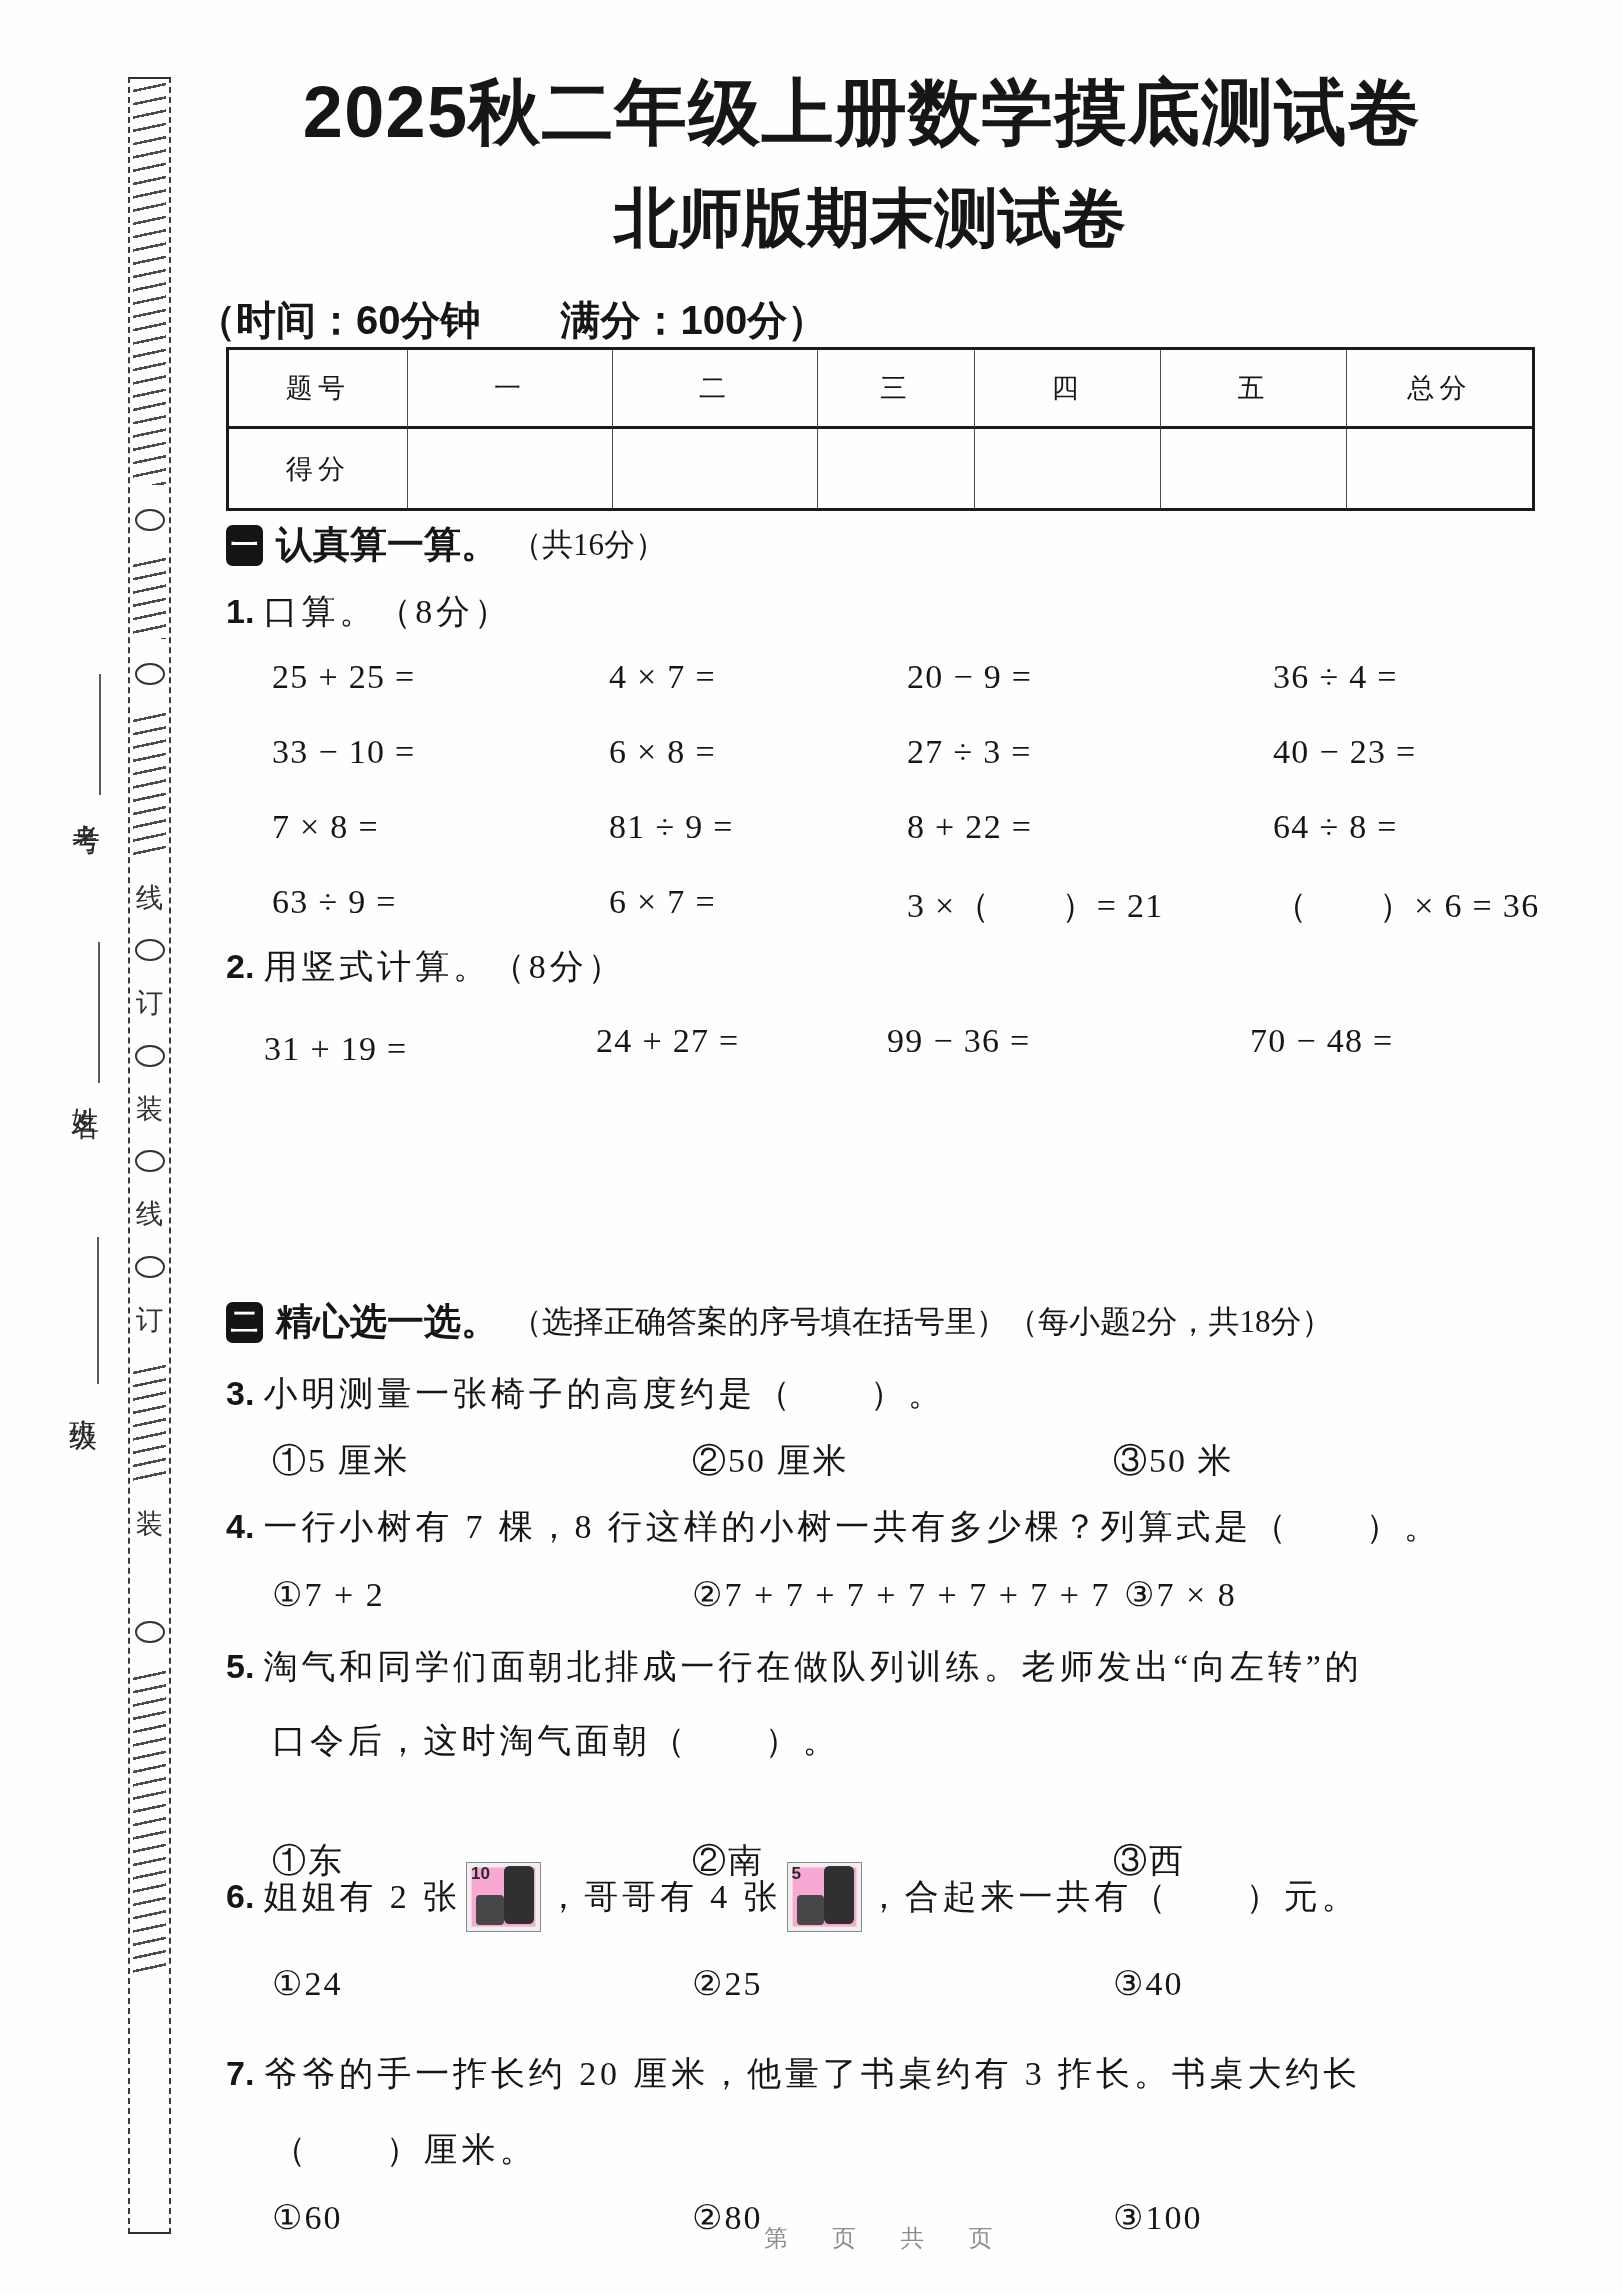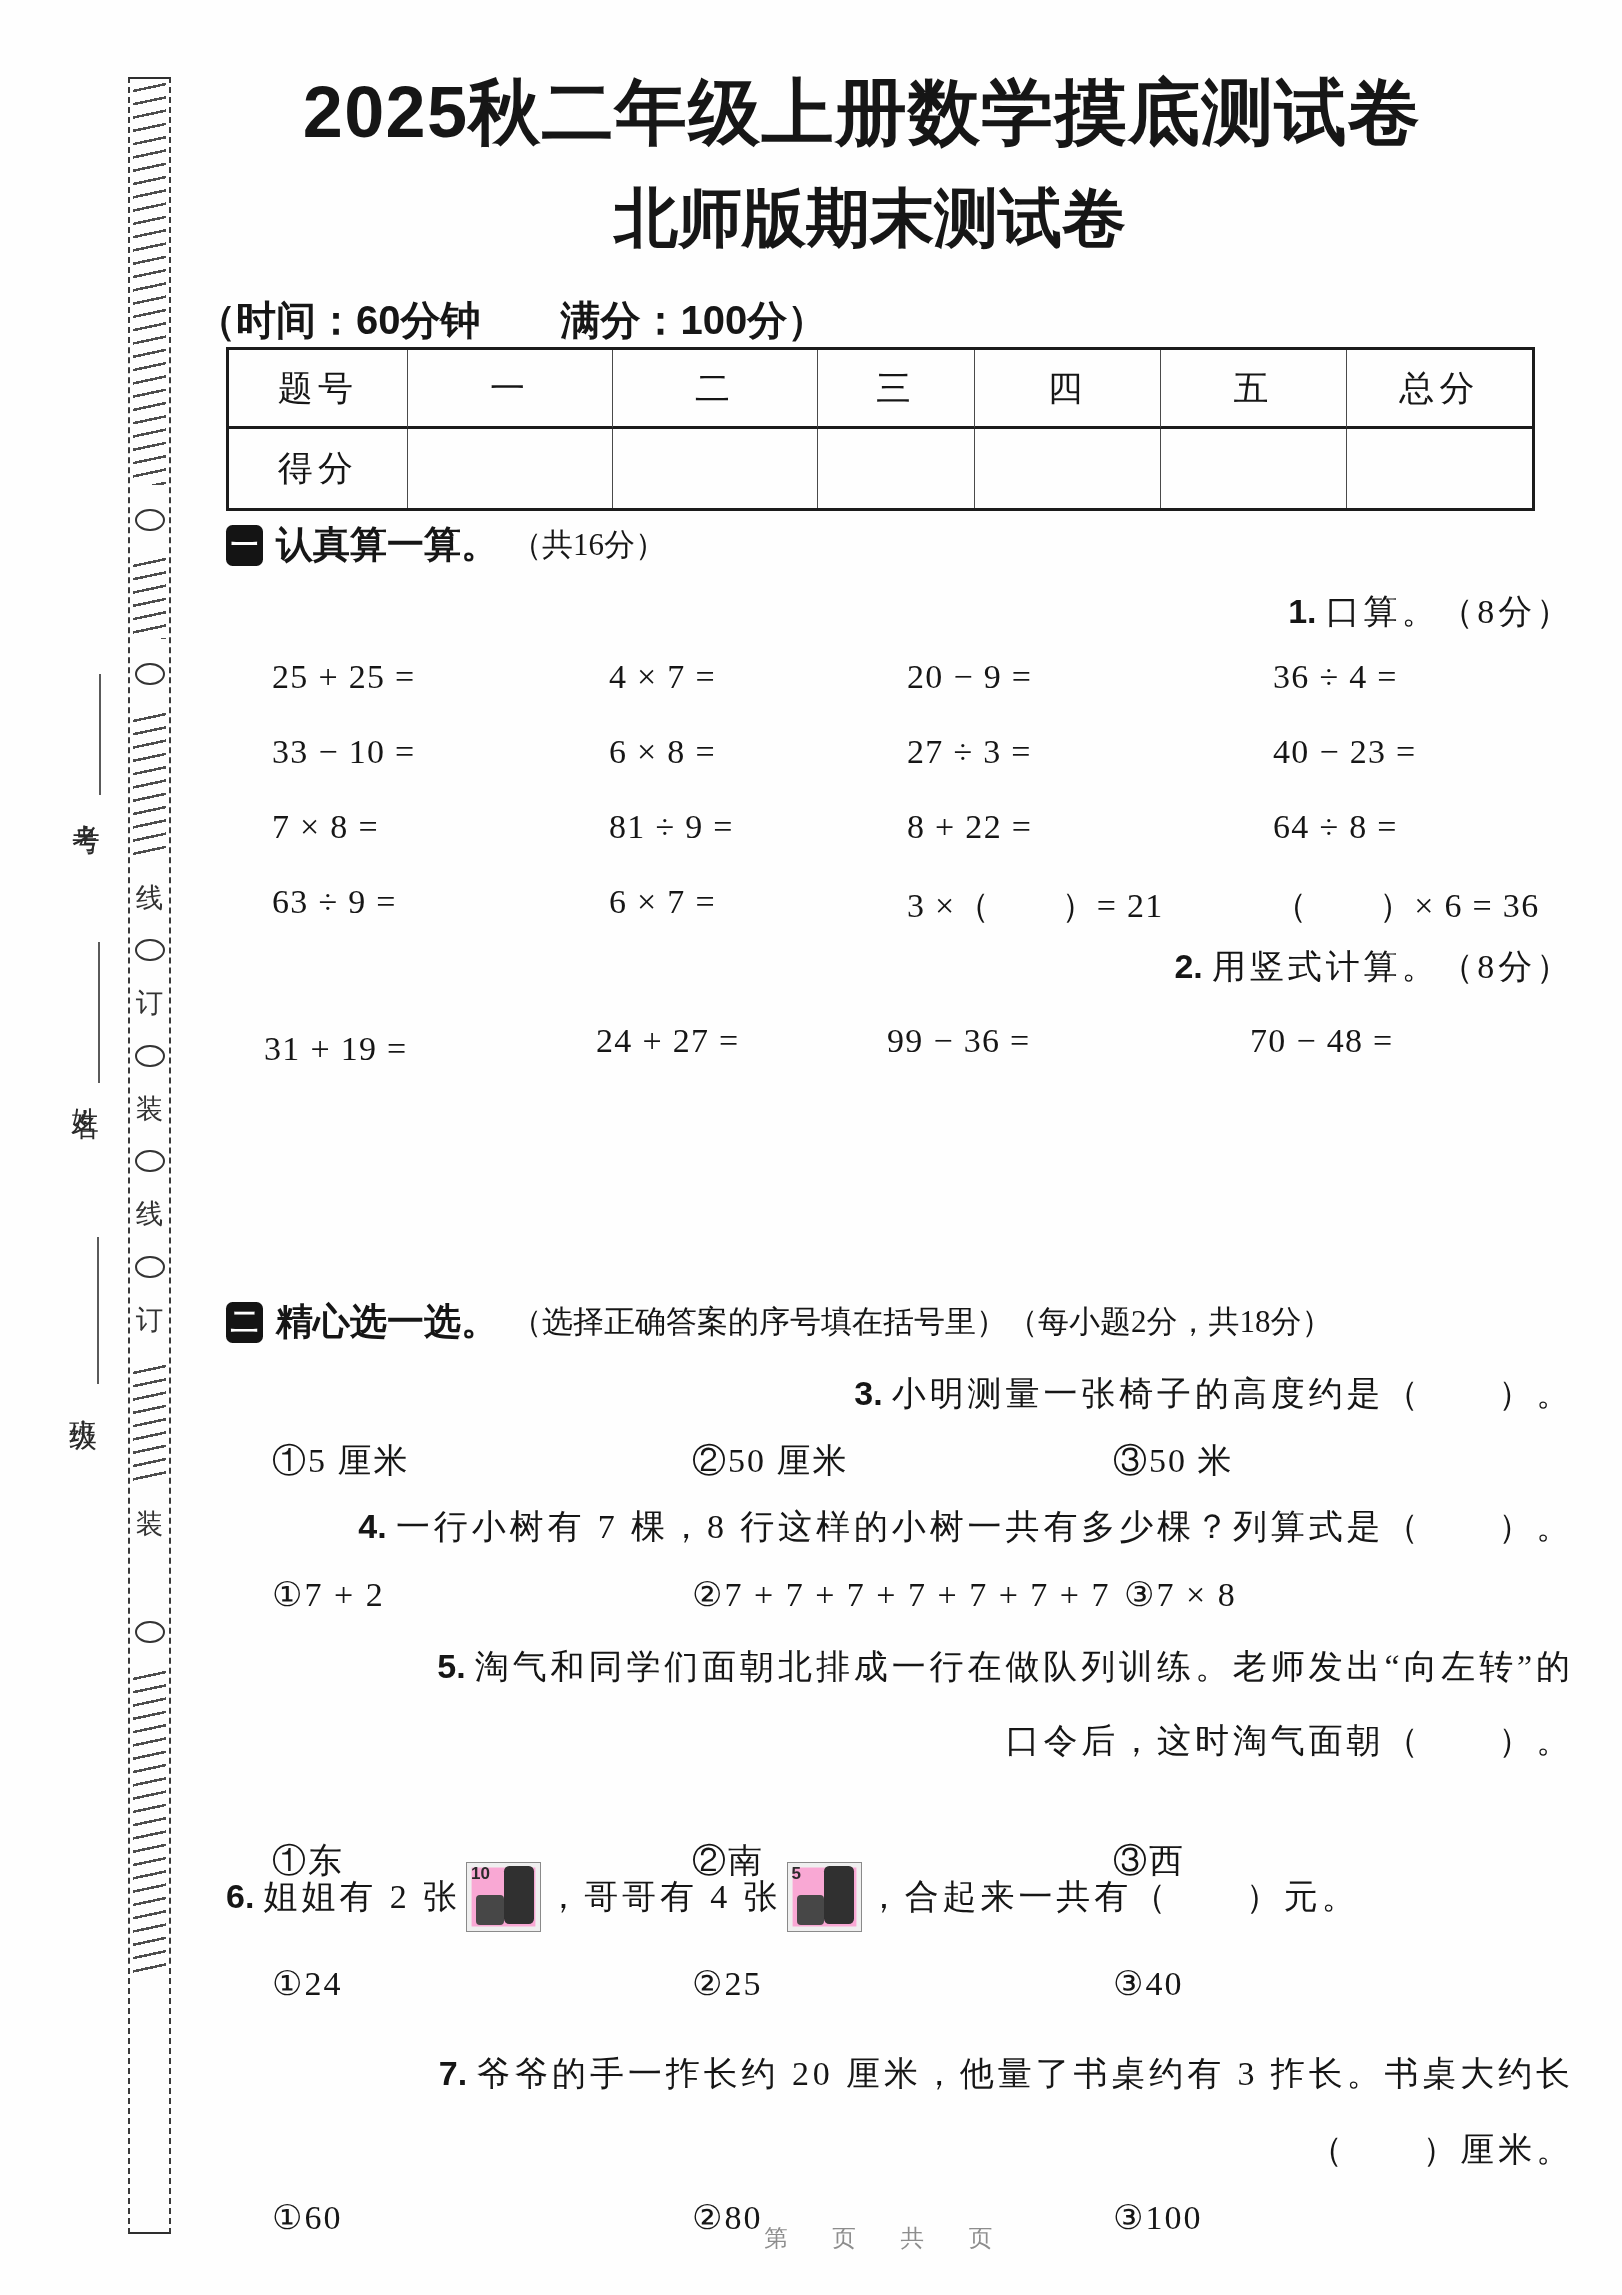--- a/index.html
+++ b/index.html
@@ -27,35 +27,35 @@
   .t2{left:196px;top:175px;width:1348px;text-align:center;font-family:"Liberation Sans",sans-serif;
       font-weight:900;font-size:64px;}
   .info{left:196px;top:293px;width:1348px;text-align:left;font-family:"Liberation Sans",sans-serif;
       font-weight:700;font-size:40px;}
 
   
   .score-table{position:absolute;left:226px;top:347px;width:1309px;height:164px;
       border:3.3px solid #1c1c1c;box-sizing:border-box;display:grid;
       grid-template-columns:178px 205px 205px 157px 186px 186px 1fr;
       grid-template-rows:1fr 1fr;}
-  .st-cell{display:flex;align-items:center;justify-content:center;font-size:35px;
+  .st-cell{display:flex;align-items:center;justify-content:center;font-size:27px;
       border-left:1.3px solid #4a4a4a;box-sizing:border-box;letter-spacing:5.2px;text-align:center;}
   .st-cell.first{border-left:none;}
   .st-cell.hdr{border-bottom:3.3px solid #1c1c1c;}
 
   
   .sechead{position:absolute;left:226px;display:flex;align-items:center;gap:13px;height:46px;}
   .badge{width:37px;height:41px;background:#141414;color:#fff;border-radius:6.5px;
       display:flex;align-items:center;justify-content:center;
       font-family:"Liberation Sans",sans-serif;font-weight:700;font-size:27.5px;flex:0 0 auto;}
   .sectitle{font-family:"Liberation Sans",sans-serif;font-weight:900;font-size:37px;white-space:nowrap;}
   .secnote{font-size:31px;white-space:nowrap;}
 
   
-  .qline{position:absolute;left:226px;width:1348px;font-size:34px;letter-spacing:3.9px;white-space:nowrap;text-align:right;}
+  .qline{position:absolute;left:226px;width:1348px;font-size:34px;letter-spacing:3.9px;white-space:nowrap;}
   .qnum{font-family:"Liberation Sans",sans-serif;font-weight:700;margin-right:9.2px;letter-spacing:0;}
   .indent{padding-left:46px;box-sizing:border-box;}
 
   
   .eqrow{position:absolute;left:226px;width:1348px;height:42px;font-size:34px;}
   .eqrow span{position:absolute;white-space:nowrap;letter-spacing:1.3px;}
   .c1{left:46px;} .c2{left:383px;} .c3{left:681px;} .c4{left:1047px;}
   .d1{left:38px;margin-top:8px;} .d2{left:370px;} .d3{left:661px;} .d4{left:1024px;}
 
   

